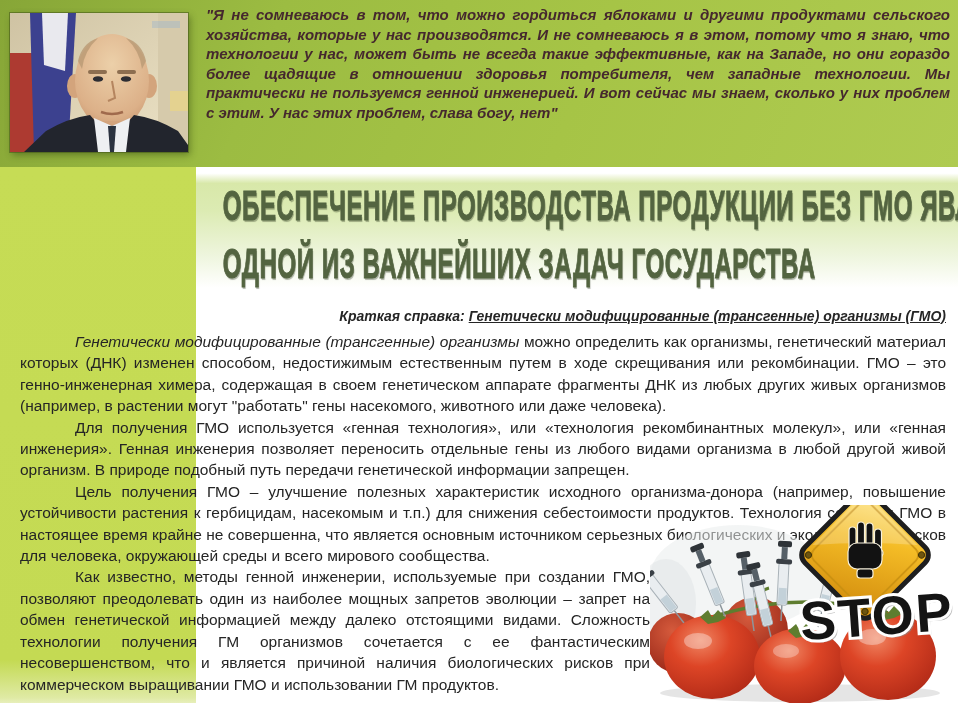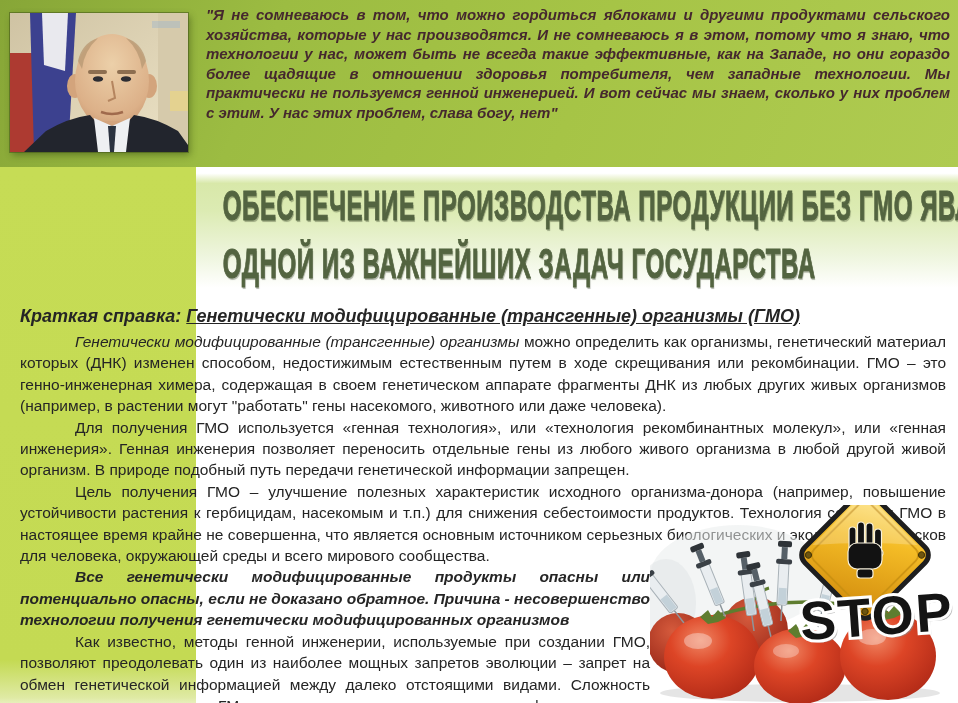--- a/index.html
+++ b/index.html
@@ -46,21 +46,21 @@
     -webkit-text-stroke:1px #536440;
     text-shadow:1.5px 1.5px 1px rgba(40,52,25,.35);
   }
   
   .body-section{
     position:absolute;left:0;top:296px;width:958px;z-index:2;
     padding:8px 12px 0 20px;box-sizing:border-box;
     color:#252525;font-size:15.5px;line-height:21.4px;
   }
   .section-heading{
-    font-weight:bold;font-style:italic;font-size:18px;line-height:24px;margin-bottom:3px;
+    font-weight:bold;font-style:italic;font-size:14px;line-height:24px;margin-bottom:3px;text-align:right;
   }
   .heading-underlined{text-decoration:underline;}
   .body-section p{margin:0;text-align:justify;text-indent:55px;}
   .body-section .lead-italic{font-style:italic;margin-top:16px;}
   .emph{font-weight:bold;font-style:italic;}
   .narrow{margin-right:296px !important;}
   
   .stop-scene{
     position:absolute;left:650px;top:505px;width:308px;height:198px;z-index:3;
   }
@@ -123,23 +123,22 @@
   <div class="title-wrap">
     <div class="title-line">ОБЕСПЕЧЕНИЕ ПРОИЗВОДСТВА ПРОДУКЦИИ БЕЗ ГМО ЯВЛЯЕТСЯ</div>
     <div class="title-line">ОДНОЙ ИЗ ВАЖНЕЙШИХ ЗАДАЧ ГОСУДАРСТВА</div>
   </div>
 
   <div class="body-section">
     <div class="section-heading">
       <span>Краткая справка: </span><span class="heading-underlined">Генетически модифицированные (трансгенные) организмы (ГМО)</span>
     </div>
     <p><span class="lead-italic">Генетически модифицированные (трансгенные) организмы</span><span> можно определить как организмы, генетический материал которых (ДНК) изменен способом, недостижимым естественным путем в ходе скрещивания или рекомбинации. ГМО – это генно-инженерная химера, содержащая в своем генетическом аппарате фрагменты ДНК из любых других живых организмов (например, в растении могут "работать" гены насекомого, животного или даже человека).</span></p>
-    <p>Для получения ГМО используется «генная технология», или «технология рекомбинантных молекул», или «генная инженерия». Генная инженерия позволяет переносить отдельные гены из любого живого организма в любой другой живой организм. В природе подобный путь передачи генетической информации запрещен.</p>
+    <p>Для получения ГМО используется «генная технология», или «технология рекомбинантных молекул», или «генная инженерия». Генная инженерия позволяет переносить отдельные гены из любого видами организма в любой другой живой организм. В природе подобный путь передачи генетической информации запрещен.</p>
     <p>Цель получения ГМО – улучшение полезных характеристик исходного организма-донора (например, повышение устойчивости растения к гербицидам, насекомым и т.п.) для снижения себестоимости продуктов. Технология создания ГМО в настоящее время крайне не совершенна, что является основным источником серьезных биологических и экологических рисков для человека, окружающей среды и всего мирового сообщества.</p>
-    <p class="emph narrow">Все генетически модифицированные продукты опасны или потенциально опасны, если не доказано обратное. Причина - несовершенство технологии получения генетически модифицированных организмов</p>
     <p class="narrow">Как известно, методы генной инженерии, используемые при создании ГМО, позволяют преодолевать один из наиболее мощных запретов эволюции – запрет на обмен генетической информацией между далеко отстоящими видами. Сложность технологии получения ГМ организмов сочетается с ее фантастическим несовершенством, что и является причиной наличия биологических рисков при коммерческом выращивании ГМО и использовании ГМ продуктов.</p>
   </div>
 
   <div class="stop-scene">
     <svg viewBox="0 0 308 198">
       <defs>
         <radialGradient id="tom" cx="0.38" cy="0.3" r="0.9">
           <stop offset="0" stop-color="#f08663"></stop>
             <stop offset="0.35" stop-color="#dd4526"></stop>
             <stop offset="1" stop-color="#a32112"></stop>

